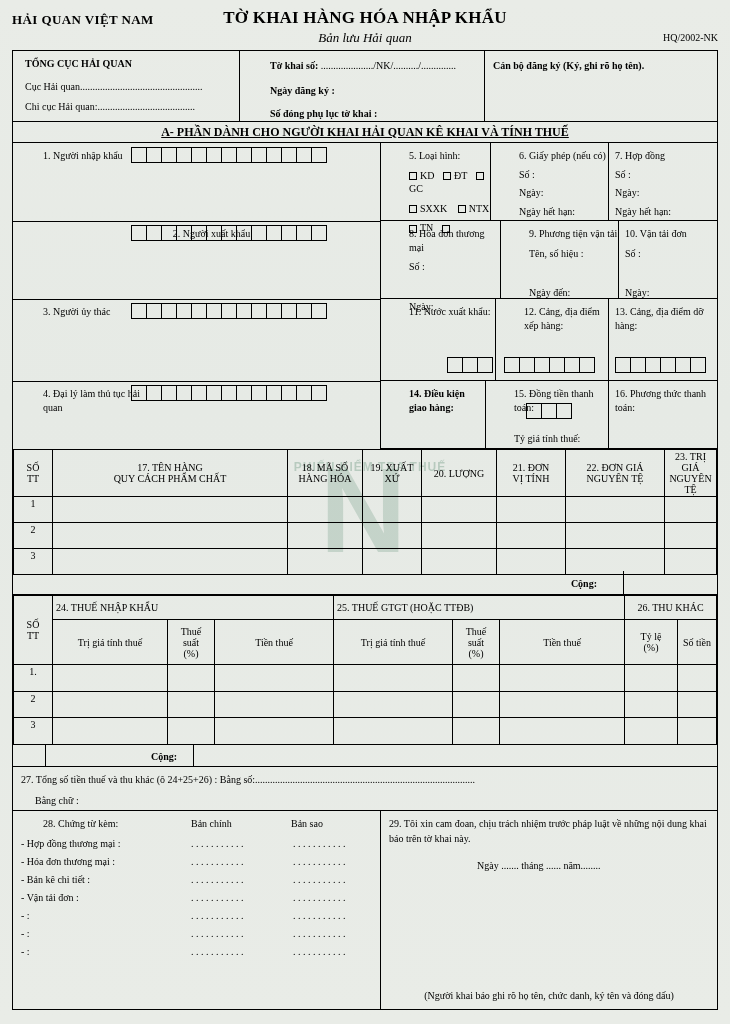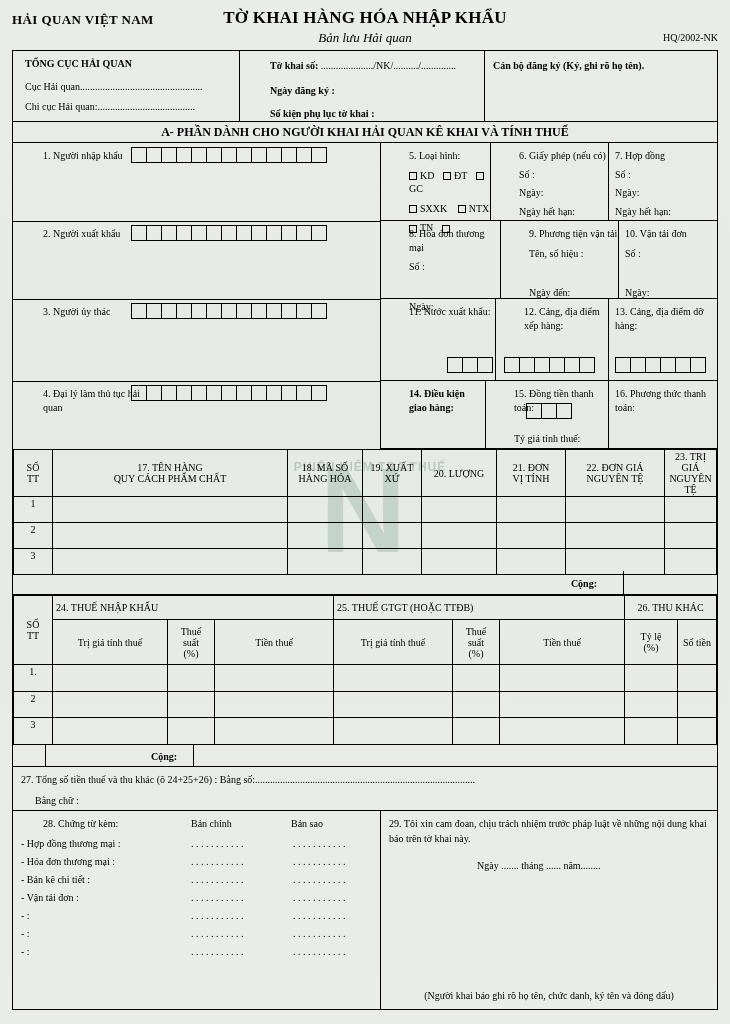--- a/index.html
+++ b/index.html
@@ -54,21 +54,21 @@
   .hdr-code{
     position:absolute;right:0;top:24px;font-size:10px;
   }
   
   .frame{
     position:absolute;left:12px;top:50px;width:706px;height:960px;
     border:1px solid #000;
     box-sizing:border-box;
   }
   .cell{position:absolute;box-sizing:border-box;}
-  .bt{border-top:1px solid #000;}
+  .bt{border-top:1px solid #000;text-decoration:underline;}
   .bb{border-bottom:1px solid #000;}
   .bl{border-left:1px solid #000;}
   .br{border-right:1px solid #000;padding-left:22px;}
   .lbl{font-size:10px;line-height:1.35;}
   .lbl b{font-weight:normal;}
   .ctr{text-align:center;}
   .bold{font-weight:bold;}
   
   .boxrow{position:absolute;display:flex;}
   .boxrow span{
@@ -102,21 +102,21 @@
 
     <div class="cell" style="left:0;top:0;width:226px;height:70px;">
       <div class="lbl bold" style="margin:6px 0 0 12px;">TỔNG CỤC HẢI QUAN</div>
       <div class="lbl" style="margin:9px 0 0 12px;">Cục Hải quan.................................................</div>
       <div class="lbl" style="margin:7px 0 0 12px;">Chi cục Hải quan:.......................................</div>
     </div>
 
     <div class="cell br bl" style="left:226px;top:0;width:246px;height:70px;border-left:1px solid #000;border-right:1px solid #000;">
       <div class="lbl" style="margin:8px 0 0 8px;"><b style="font-weight:bold;">Tờ khai số:</b>&nbsp;...................../NK/........../..............</div>
       <div class="lbl bold" style="margin:11px 0 0 8px;">Ngày đăng ký :</div>
-      <div class="lbl bold" style="margin:10px 0 0 8px;">Số kiện phụ lục tờ khai :</div>
+      <div class="lbl bold" style="margin:10px 0 0 8px;">Số đóng phụ lục tờ khai :</div>
     </div>
 
     <div class="cell" style="left:472px;top:0;width:232px;height:70px;">
       <div class="lbl" style="margin:8px 0 0 8px;"><span class="bold">Cán bộ đăng ký (Ký, ghi rõ họ tên).</span></div>
     </div>
 
     <div class="cell bt bb" style="left:0;top:70px;width:704px;height:22px;border-top:1px solid #000;border-bottom:1px solid #000;">
       <div class="lbl bold ctr" style="font-size:12px;line-height:20px;">A- PHẦN DÀNH CHO NGƯỜI KHAI HẢI QUAN KÊ KHAI VÀ TÍNH THUẾ</div>
     </div>
 
@@ -165,21 +165,21 @@
 
     <div class="cell bb" style="left:596px;top:92px;width:108px;height:78px;">
       <div class="lbl" style="margin:6px 0 0 6px;">7. Hợp đồng</div>
       <div class="lbl" style="margin:5px 0 0 6px;">Số  :</div>
       <div class="lbl" style="margin:5px 0 0 6px;">Ngày:</div>
       <div class="lbl" style="margin:5px 0 0 6px;">Ngày hết hạn:</div>
     </div>
 
     <div class="cell" style="left:0;top:170px;width:368px;height:0;border-top:1px solid #000;"></div>
 
-    <div class="cell br" style="left:0;top:170px;width:368px;height:78px;border-right:1px solid #000;">
+    <div class="cell br" style="left:0;top:170px;width:368px;height:78px;border-right:1px solid #000;text-align:center;">
       <div class="lbl" style="margin:6px 0 0 8px;">2. Người xuất khẩu</div>
       <div class="boxrow" style="left:118px;top:4px;">
         <span></span>
           <span></span>
           <span></span>
           <span></span>
           <span></span>
           <span></span>
           <span></span>
           <span></span>

